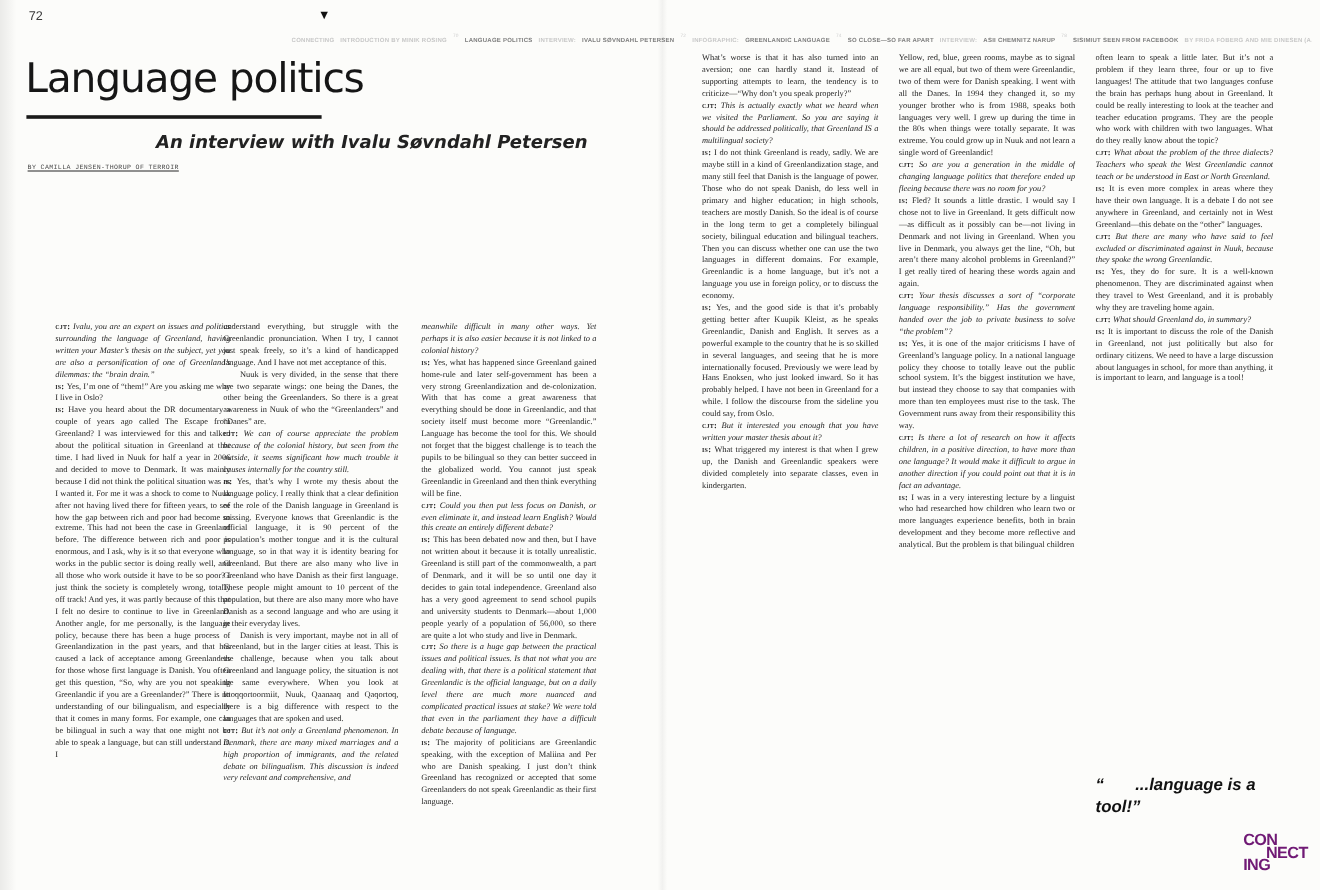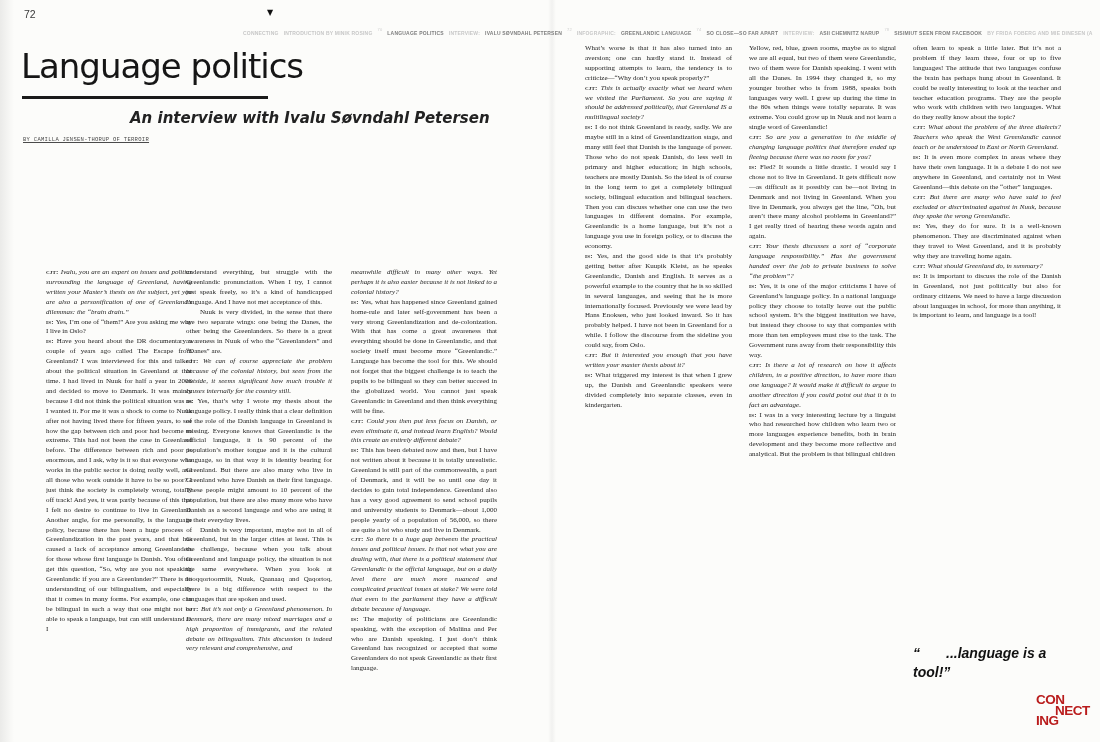--- a/index.html
+++ b/index.html
@@ -43,21 +43,21 @@
   #col-2{left:351px;top:268px;width:146px;height:457px;}
   #col-3{left:585px;top:44px; width:147px;height:504px;}
   #col-4{left:749px;top:44px; width:147px;height:490px;}
   #col-5{left:913px;top:44px; width:148px;height:393px;}
   .pullquote{position:absolute;left:913px;top:596px;width:146px;
     font-family:"Liberation Sans",sans-serif;font-style:italic;font-weight:bold;
     font-size:14px;line-height:19px;color:#111;margin-top:48px;}
   .pq-mark{margin-right:26px;}
   .connecting{position:absolute;left:1036px;top:695px;
     font-family:"Liberation Sans",sans-serif;font-weight:bold;font-size:13.5px;
-    line-height:10.5px;letter-spacing:-0.5px;color:#b91c1c;}
+    line-height:10.5px;letter-spacing:-0.5px;color:#701a75;}
   .connecting span{display:block;}
   .connecting .off{margin-left:19px;}
 </style>
 </head>
 <body>
 
 <div class="scan-edge"></div>
 <div class="gutter"></div>
 
 <div class="page-number">72</div>

